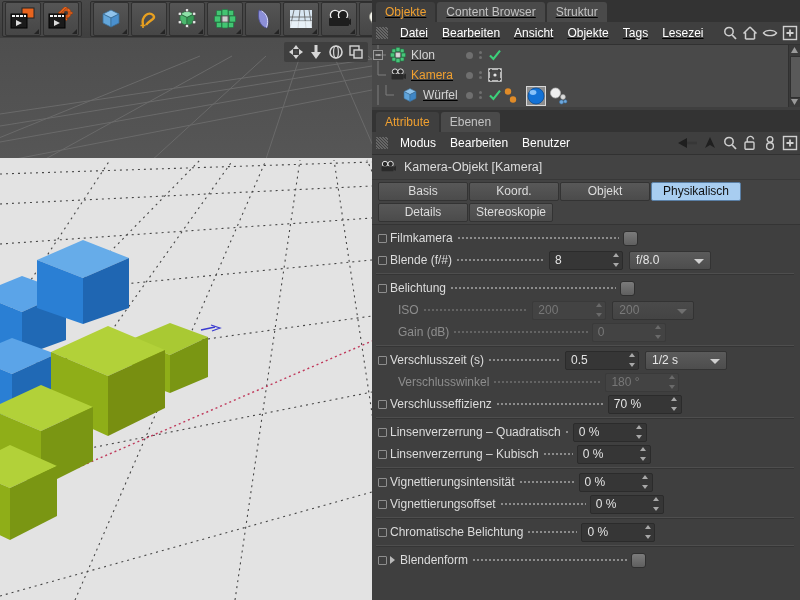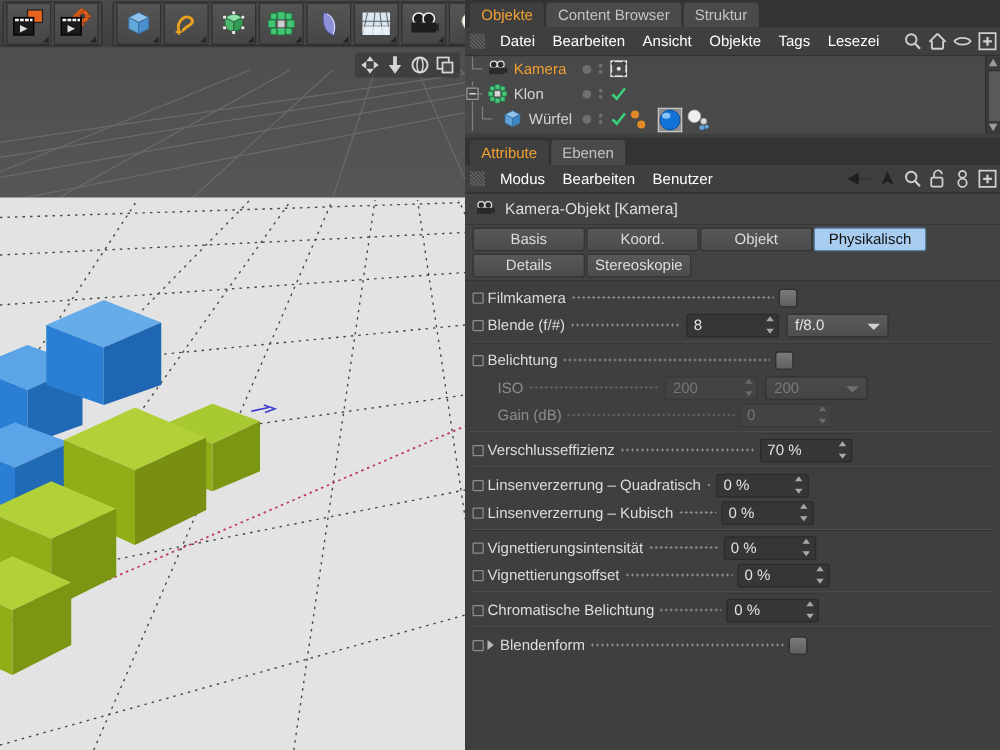--- a/index.html
+++ b/index.html
@@ -77,20 +77,21 @@
   }
   .vp-nav-ico { width: 16px; height: 16px; display:block; }
 
   .cube { position: absolute; }
 
   
   #right-pane {
     position: absolute; left: 372px; top: 0;
     width: 428px; height: 600px;
     background: #3f3f3f;
+    text-decoration: underline;
   }
 
   
   .tabstrip {
     display: flex; align-items: flex-end;
     height: 22px;
     background: #333333;
     padding-left: 4px;
   }
   .tab {
@@ -560,47 +561,20 @@
         </svg>
         <svg class="mi-ico" viewBox="0 0 16 16">
           <rect x="1.5" y="1.5" width="13" height="13" fill="none" stroke="#cfcfcf" stroke-width="1.4"></rect>
           <path d="M8 4.5 V11.5 M4.5 8 H11.5" stroke="#cfcfcf" stroke-width="1.8"></path>
         </svg>
       </div>
     </div>
 
     <div id="objmgr">
 
-      <div class="om-row sel">
-        <div class="om-tree">
-          <svg width="18" height="20" viewBox="0 0 18 20">
-              <path d="M6 0 V10 H14" stroke="#7e7e7e" stroke-width="1" fill="none"></path>
-            </svg>
-        </div>
-        <svg class="om-icon" viewBox="0 0 16 16">
-          <circle cx="5" cy="4.6" r="2.7" fill="#2a2a2a" stroke="#e0e0e0" stroke-width="1"></circle>
-          <circle cx="10.6" cy="4.6" r="2.7" fill="#2a2a2a" stroke="#e0e0e0" stroke-width="1"></circle>
-          <rect x="1.5" y="7" width="12" height="5.4" rx="0.7" fill="#2a2a2a"></rect>
-          <polygon points="13.5,8 16,6.6 16,12 13.5,11" fill="#2a2a2a"></polygon>
-        </svg>
-        <span class="om-name">Kamera</span>
-        <div class="om-dots">
-          <div class="dotgrey"></div>
-          <div class="dotcol">
-              <div class="dotsm"></div>
-              <div class="dotsm"></div>
-            </div>
-          <svg class="om-state" viewBox="0 0 14 14">
-            <rect x="1" y="1" width="12" height="12" fill="none" stroke="#e6e6e6" stroke-width="1.4"></rect>
-            <circle cx="7" cy="7" r="1.6" fill="#e6e6e6"></circle>
-            <path d="M3 1 V3 H1 M11 1 V3 H13 M3 13 V11 H1 M11 13 V11 H13" stroke="#3f3f3f" stroke-width="1.6" fill="none"></path>
-          </svg>
-        </div>
-      </div>
-
       <div class="om-row">
         <div class="om-tree">
           <svg width="18" height="20" viewBox="0 0 18 20">
             <path d="M6 0 V4 M6 16 V20 M6 10 H14" stroke="#7e7e7e" stroke-width="1" fill="none"></path>
             <rect x="1.5" y="5.5" width="9" height="9" fill="none" stroke="#9a9a9a" stroke-width="1"></rect>
             <path d="M3.5 10 H8.5" stroke="#d6d6d6" stroke-width="1.2"></path>
           </svg>
         </div>
         <svg class="om-icon" viewBox="0 0 16 16">
           <g fill="#49c47a" stroke="#1f7a45" stroke-width="0.6">
@@ -621,20 +595,47 @@
           <div class="dotcol">
               <div class="dotsm"></div>
               <div class="dotsm"></div>
             </div>
           <svg class="om-state" viewBox="0 0 14 14">
             <path d="M2 7.5 L5.4 11 L12 2.6" stroke="#3cd07a" stroke-width="2.1" fill="none"></path>
           </svg>
         </div>
       </div>
 
+      <div class="om-row sel">
+        <div class="om-tree">
+          <svg width="18" height="20" viewBox="0 0 18 20">
+              <path d="M6 0 V10 H14" stroke="#7e7e7e" stroke-width="1" fill="none"></path>
+            </svg>
+        </div>
+        <svg class="om-icon" viewBox="0 0 16 16">
+          <circle cx="5" cy="4.6" r="2.7" fill="#2a2a2a" stroke="#e0e0e0" stroke-width="1"></circle>
+          <circle cx="10.6" cy="4.6" r="2.7" fill="#2a2a2a" stroke="#e0e0e0" stroke-width="1"></circle>
+          <rect x="1.5" y="7" width="12" height="5.4" rx="0.7" fill="#2a2a2a"></rect>
+          <polygon points="13.5,8 16,6.6 16,12 13.5,11" fill="#2a2a2a"></polygon>
+        </svg>
+        <span class="om-name">Kamera</span>
+        <div class="om-dots">
+          <div class="dotgrey"></div>
+          <div class="dotcol">
+              <div class="dotsm"></div>
+              <div class="dotsm"></div>
+            </div>
+          <svg class="om-state" viewBox="0 0 14 14">
+            <rect x="1" y="1" width="12" height="12" fill="none" stroke="#e6e6e6" stroke-width="1.4"></rect>
+            <circle cx="7" cy="7" r="1.6" fill="#e6e6e6"></circle>
+            <path d="M3 1 V3 H1 M11 1 V3 H13 M3 13 V11 H1 M11 13 V11 H13" stroke="#3f3f3f" stroke-width="1.6" fill="none"></path>
+          </svg>
+        </div>
+      </div>
+
       <div class="om-row">
         <div class="om-tree" style="width:30px">
           <svg width="30" height="20" viewBox="0 0 30 20">
             <path d="M6 0 V20 M14 0 V10 H22" stroke="#7e7e7e" stroke-width="1" fill="none"></path>
           </svg>
         </div>
         <svg class="om-icon" viewBox="0 0 16 16">
           <polygon points="2,4.6 8,1.6 14,4.6 8,7.6" fill="#8fc3ec" stroke="#3a6e99" stroke-width="0.6"></polygon>
           <polygon points="2,4.6 8,7.6 8,14.4 2,11.4" fill="#5fa3da" stroke="#3a6e99" stroke-width="0.6"></polygon>
           <polygon points="14,4.6 8,7.6 8,14.4 14,11.4" fill="#3f86c6" stroke="#3a6e99" stroke-width="0.6"></polygon>
@@ -805,21 +806,51 @@
             <span class="spin">
                 <i class="up"></i>
                 <i class="dn"></i>
               </span>
           </span>
           <span class="spacer-wide"></span>
         </div>
 
         <div class="divider"></div>
 
-
+        <div class="prow">
+          <span class="bullet"></span>
+          <span class="plabel">Verschlusszeit (s)</span>
+          <span class="pdots" style="max-width:133px"></span>
+          <span class="numfield">
+            <span class="nv">0.5</span>
+            <span class="spin">
+                <i class="up"></i>
+                <i class="dn"></i>
+              </span>
+          </span>
+          <span class="combo">
+            <span class="cv">1/2 s</span>
+            <span class="carrow"></span>
+          </span>
+          <span class="spacer-wide"></span>
+        </div>
+
+        <div class="prow dim">
+          <span class="bullet hidden"></span>
+          <span class="plabel" style="margin-left:8px">Verschlusswinkel</span>
+          <span class="pdots" style="max-width:108px"></span>
+          <span class="numfield dim">
+            <span class="nv">180 °</span>
+            <span class="spin">
+                <i class="up"></i>
+                <i class="dn"></i>
+              </span>
+          </span>
+          <span class="spacer-wide"></span>
+        </div>
 
 
         <div class="prow">
           <span class="bullet"></span>
           <span class="plabel">Verschlusseffizienz</span>
           <span class="pdots" style="max-width:108px"></span>
           <span class="numfield">
             <span class="nv">70 %</span>
             <span class="spin">
                 <i class="up"></i>

